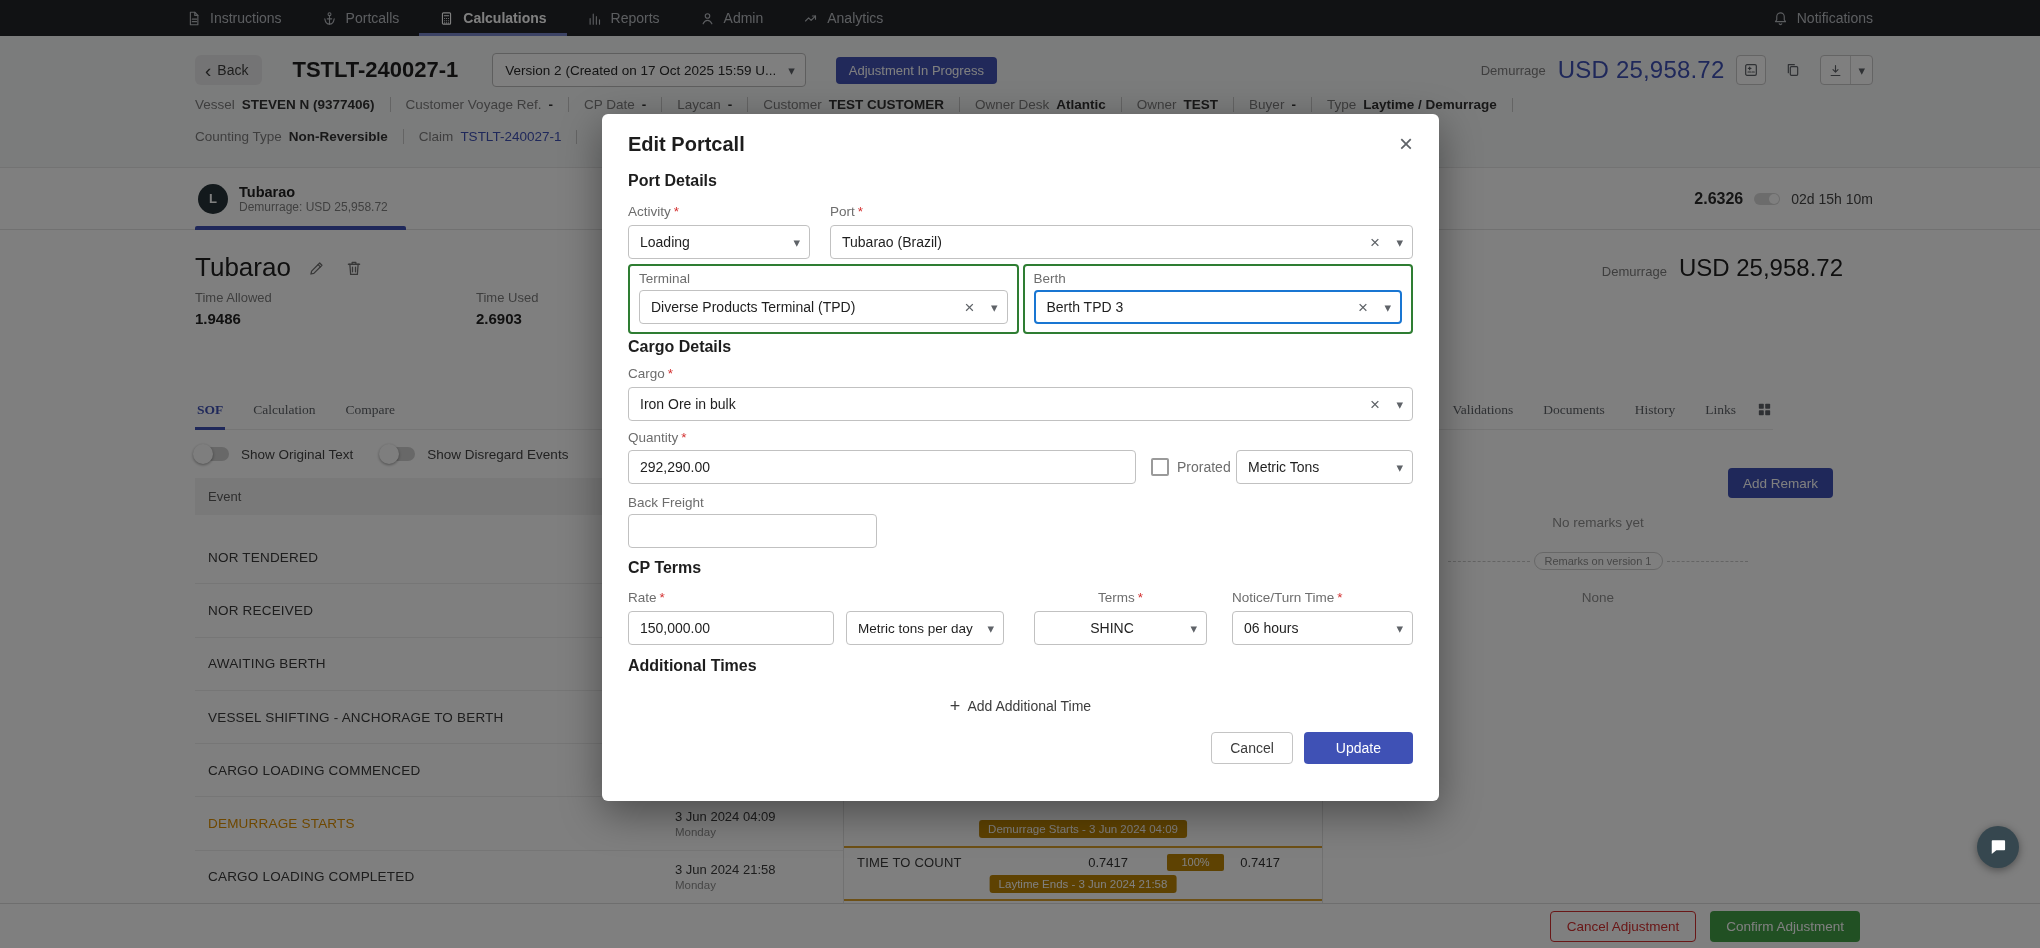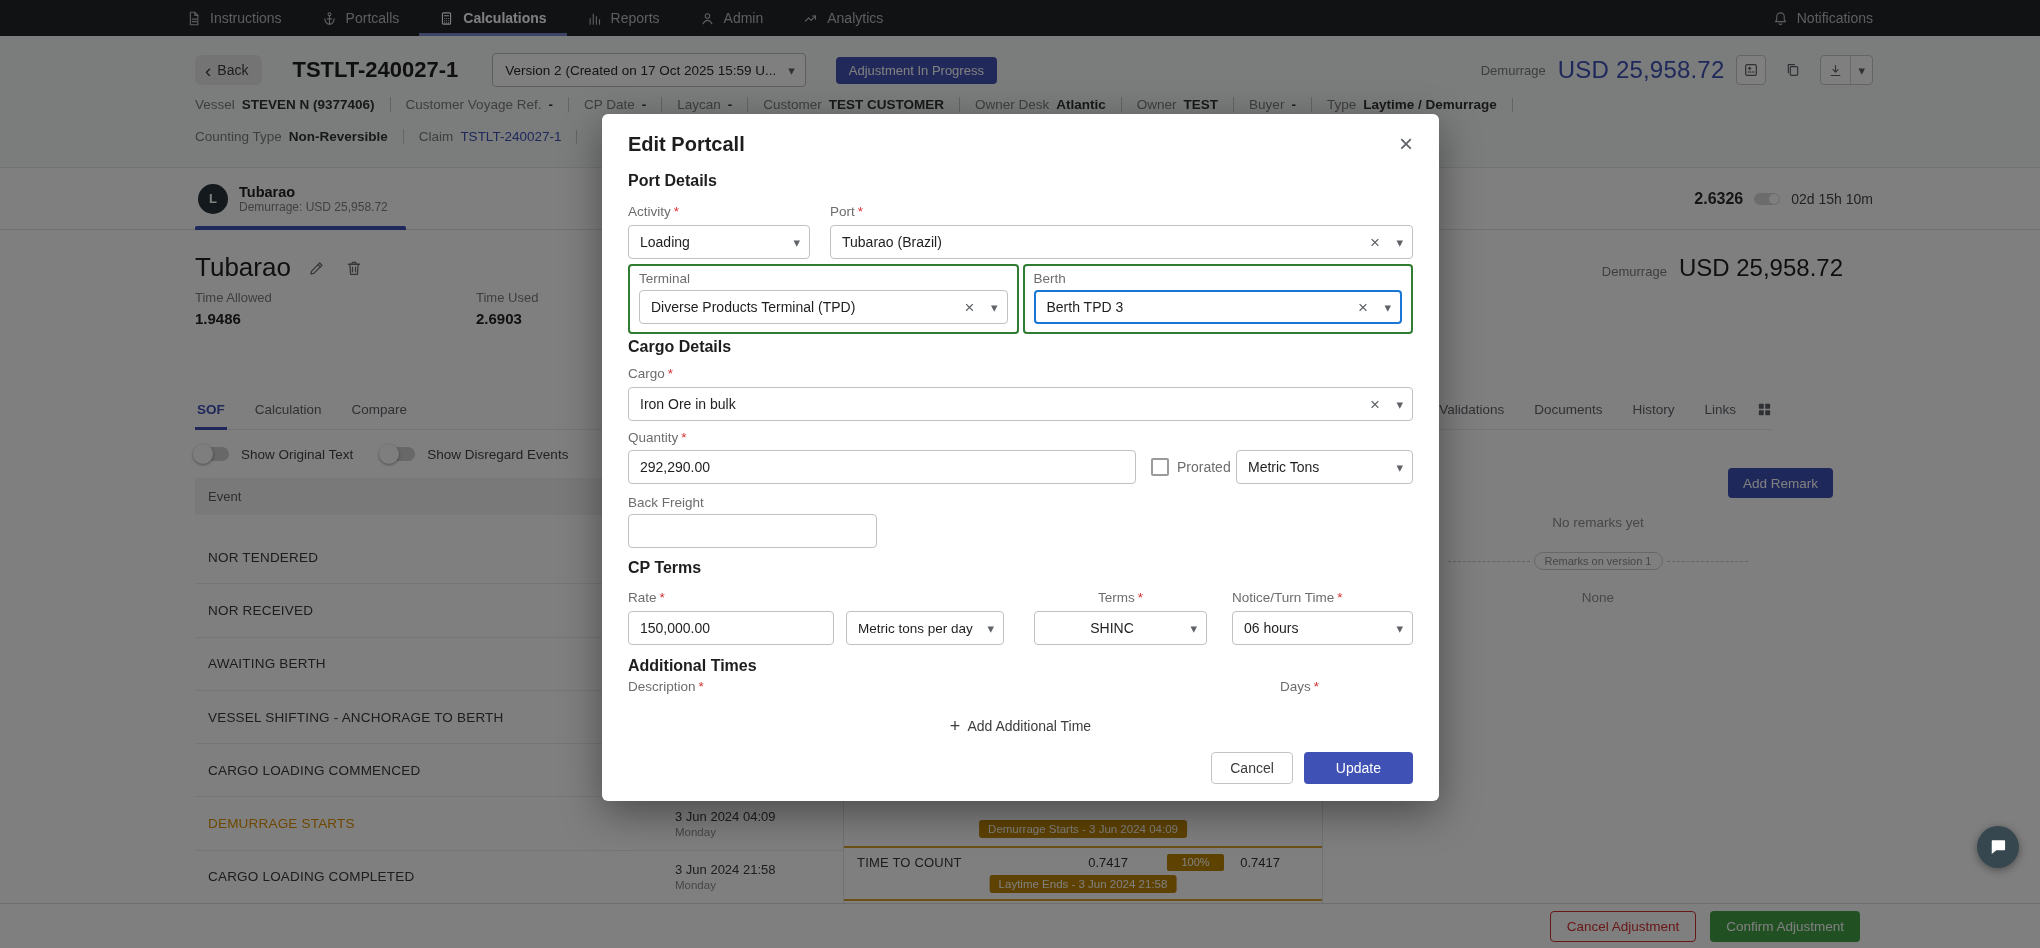--- a/index.html
+++ b/index.html
@@ -61,21 +61,21 @@
   .icon-ghost{border:none;background:none;color:#6f6f6f;display:flex;cursor:pointer;padding:2px;}
   .pc-dem{margin-left:auto;display:flex;align-items:baseline;gap:12px;}
   .dem-value2{font-size:24px;font-weight:500;color:#1e1e1e;white-space:nowrap;}
   .pc-stats{position:absolute;top:60px;left:195px;display:flex;}
   .stat{width:281px;}
   .stat-label{display:block;font-size:13px;color:#7d7d7d;}
   .stat-value{display:block;margin-top:5px;font-size:15px;font-weight:700;color:#222;}
 
   
   .tabs-row{position:absolute;top:390px;left:195px;width:1578px;height:40px;display:flex;align-items:center;border-bottom:1px solid #ebebeb;}
-  .tab{font-size:13.5px;font-weight:500;color:#5f6368;padding:0 2px;margin-right:26px;position:relative;height:100%;display:flex;align-items:center;cursor:pointer;white-space:nowrap;}
+  .tab{font-size:13.5px;font-weight:500;color:#5f6368;padding:0 2px;margin-right:26px;position:relative;height:100%;display:flex;align-items:center;cursor:pointer;white-space:nowrap;font-family:Liberation Serif, serif;}
   .tab.active{color:#3f51b5;font-weight:700;}
   .tab.active::after{content:"";position:absolute;left:0;right:0;bottom:-1px;height:3px;background:#3f51b5;}
   .rtabs{margin-left:auto;display:flex;align-items:center;}
   .rtabs .tab{margin-right:0;margin-left:26px;}
   .grid-btn{border:none;background:none;color:#5f6368;margin-left:18px;cursor:pointer;display:flex;}
 
   
   .toggles-row{position:absolute;top:432px;left:195px;height:44px;display:flex;align-items:center;gap:28px;}
   .switch-field{display:flex;align-items:center;gap:12px;cursor:pointer;}
   .switch{width:34px;height:20px;position:relative;flex:0 0 34px;}
@@ -615,24 +615,20 @@
         <label class="f-label"><span>Notice/Turn Time</span><span class="req">*</span></label>
         <div class="sel ctl">
           <span class="sel-val">06 hours</span>
           <span class="caret">▾</span>
         </div>
       </div>
     </div>
 
     <h3 class="m-section mt12">Additional Times</h3>
 
-    <div class="dd-row mt4">
-      <label class="f-label"><span>Description</span><span class="req">*</span></label>
-      <label class="f-label dd-days"><span>Days</span><span class="req">*</span></label>
-    </div>
 
     <div class="addtime-row mt18">
       <button class="addtime-btn">
         <span class="plus">+</span>
         <span>Add Additional Time</span>
       </button>
     </div>
 
     <div class="m-footer mt13">
       <button class="btn-outline">Cancel</button>

